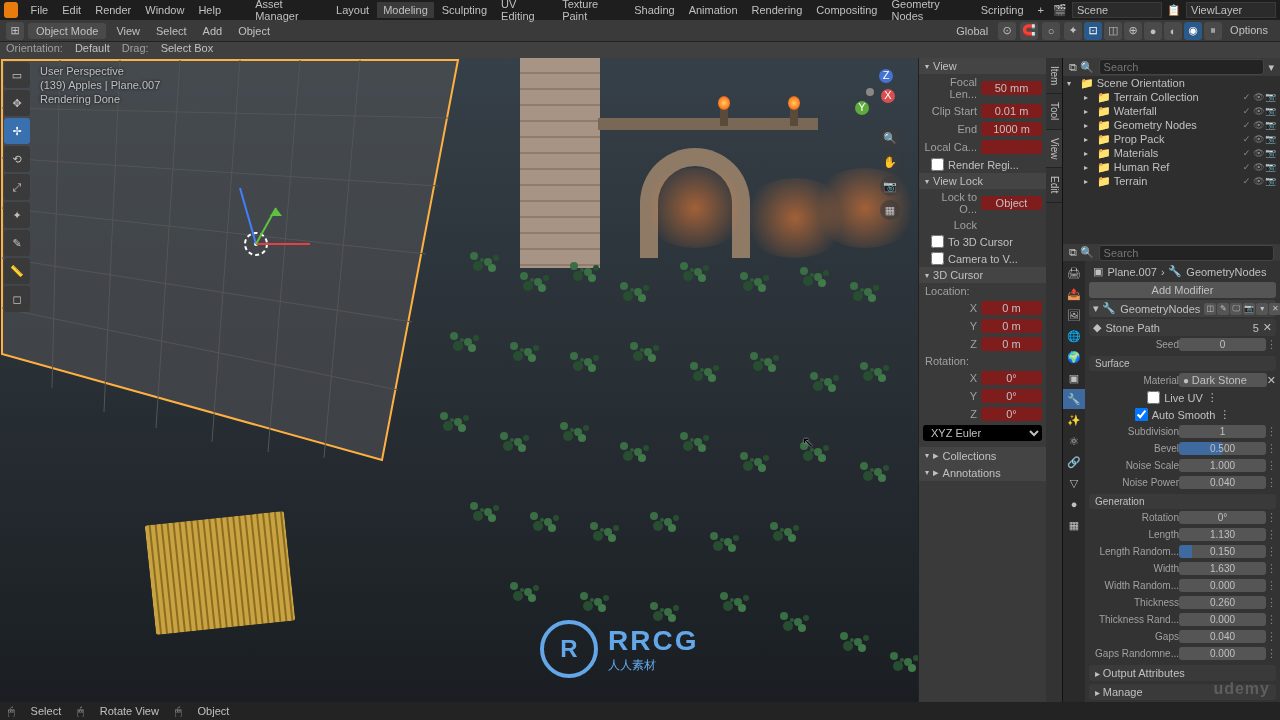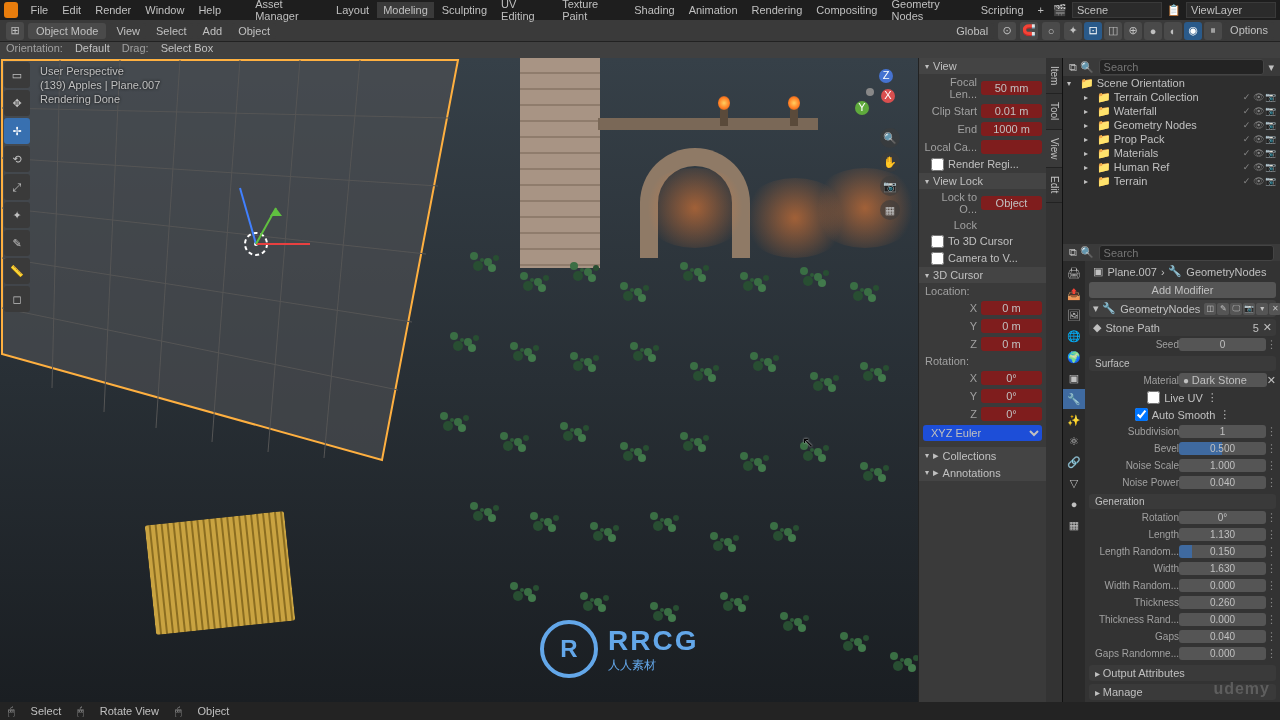--- a/index.html
+++ b/index.html
@@ -37,23 +37,23 @@
 .viewport .glow { position: absolute; width: 110px; height: 80px; background: radial-gradient(circle, rgba(255,130,50,.55) 0%, rgba(255,130,50,0) 70%); border-radius: 50%; }
 .viewport .torch { position: absolute; width: 8px; height: 20px; background: #5a4a3a; }
 .viewport .torch::before { content: ''; position: absolute; top: -10px; left: -2px; width: 12px; height: 14px; background: radial-gradient(circle, #ffcf60 0%, #ff7a20 60%, transparent 100%); border-radius: 50%; }
 .cursor-arrow { position: absolute; left: 802px; top: 376px; font-size: 14px; color: #000; text-shadow: 0 0 2px #fff; }
 .npanel { width: 128px; background: #3a3a3a; border-left: 1px solid #222; display: flex; flex-direction: column; overflow: hidden; font-size: 10px; }
 .npanel .section-header { background: #444; padding: 2px 6px; display: flex; align-items: center; gap: 4px; }
 .npanel .section-header::before { content: '▾'; font-size: 8px; }
 .npanel .field-row { display: flex; padding: 2px 4px; align-items: center; gap: 4px; }
 .npanel .field-row .lbl { flex: 0 0 54px; text-align: right; color: #a0a0a0; }
 .npanel .field-row .val { flex: 1; background: #7f1d1d; padding: 1px 4px; border-radius: 3px; text-align: center; }
-.npanel .check-row { padding: 2px 12px; display: flex; align-items: flex-start; gap: 4px; }
+.npanel .check-row { padding: 2px 12px; display: flex; align-items: center; gap: 4px; }
 .npanel .check-row input { margin: 0; }
-.npanel select { background: #1d4ed8; border: none; color: #c0c0c0; width: 100%; padding: 1px 4px; border-radius: 3px; }
+.npanel select { background: #000000; border: none; color: #c0c0c0; width: 100%; padding: 1px 4px; border-radius: 3px; }
 .npanel-wrapper { position: relative; display: flex; }
 .npanel-tabs { width: 16px; background: #333; display: flex; flex-direction: column; }
 .npanel-tabs .tab { writing-mode: vertical-rl; padding: 8px 2px; font-size: 10px; text-align: center; border-bottom: 1px solid #222; }
 .npanel-tabs .tab.active { background: #3a3a3a; }
 .right-col { width: 218px; display: flex; flex-direction: column; background: #2e2e2e; border-left: 1px solid #111; }
 .outliner { height: 200px; background: #2e2e2e; overflow: auto; font-size: 10px; }
 .outliner .header { height: 18px; background: #3a3a3a; display: flex; align-items: center; padding: 0 6px; gap: 4px; }
 .outliner .header input { background: #232323; border: 1px solid #444; padding: 1px 4px; flex: 1; color: #c0c0c0; border-radius: 3px; }
 .outliner .row { display: flex; align-items: center; height: 14px; padding: 0 4px; gap: 3px; }
 .outliner .row .name { flex: 1; }

